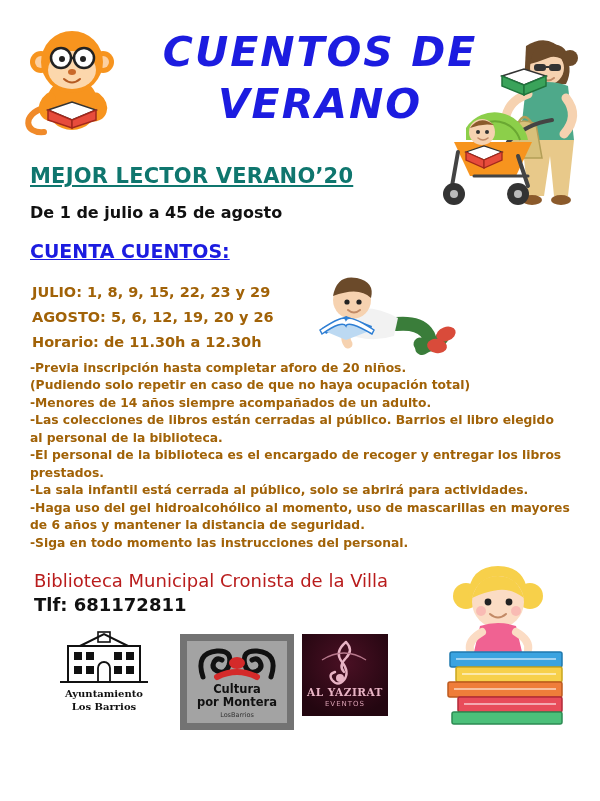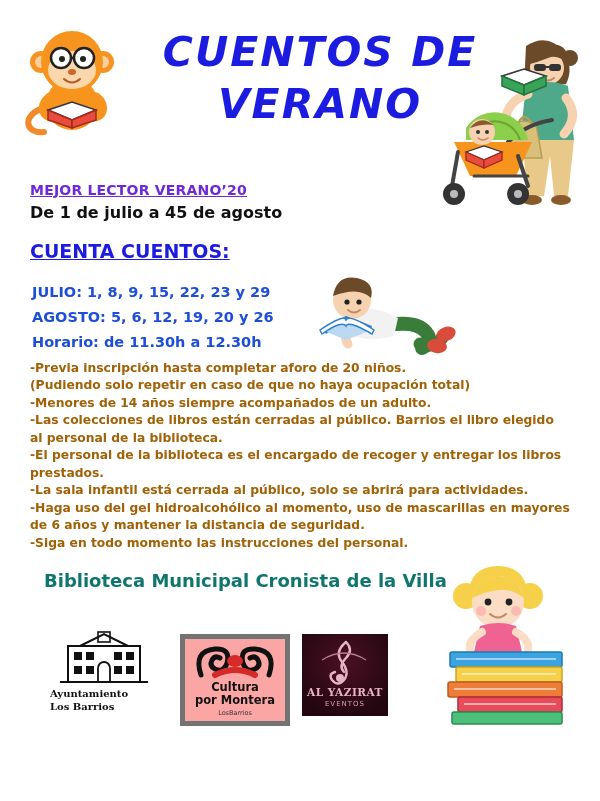--- a/index.html
+++ b/index.html
@@ -57,25 +57,25 @@
     right: 6px;
     top: 28px;
     width: 180px;
     height: 190px;
   }
 
   
   .headline {
     position: absolute;
     left: 30px;
-    top: 182px;
-    font-family: "DejaVu Sans", sans-serif;
-    font-weight: bold;
-    font-size: 14px;
-    color: #6d28d9;
+    top: 164px;
+    font-family: "DejaVu Sans", sans-serif;
+    font-weight: bold;
+    font-size: 21px;
+    color: #0f766e;
     text-decoration: underline;
     letter-spacing: 0.2px;
   }
   .subhead {
     position: absolute;
     left: 30px;
     top: 203px;
     font-family: "DejaVu Sans", sans-serif;
     font-weight: bold;
     font-size: 16px;
@@ -91,21 +91,21 @@
     color: #1c1ce0;
     text-decoration: underline;
   }
   .dates {
     position: absolute;
     left: 32px;
     top: 280px;
     font-family: "DejaVu Sans", sans-serif;
     font-weight: bold;
     font-size: 14.5px;
-    color: #1d4ed8;
+    color: #a16207;
     line-height: 1.72;
   }
   .dates div { white-space: nowrap; }
 
   .boy-reading {
     position: absolute;
     left: 300px;
     top: 268px;
     width: 190px;
     height: 90px;
@@ -119,26 +119,26 @@
     font-family: "DejaVu Sans", sans-serif;
     font-weight: bold;
     font-size: 12.3px;
     line-height: 1.42;
     color: #a16207;
   }
   .rules div { white-space: nowrap; }
 
   .library {
     position: absolute;
-    left: 44px;
+    left: 34px;
     top: 570px;
     font-family: "DejaVu Sans", sans-serif;
-    font-weight: bold;
+    font-weight: normal;
     font-size: 18px;
-    color: #0f766e;
+    color: #b91c1c;
   }
   .phone {
     position: absolute;
     left: 34px;
     top: 594px;
     font-family: "DejaVu Sans", sans-serif;
     font-weight: bold;
     font-size: 18px;
     color: #111111;
   }
@@ -156,34 +156,35 @@
     left: 10px;
     top: 0;
     width: 108px;
     height: 90px;
   }
   .logo-ayto .ayto-label {
     position: absolute;
     left: 0;
     top: 58px;
     width: 108px;
+    text-align: center;
     font-family: "DejaVu Serif", serif;
     font-size: 10px;
     font-weight: bold;
     color: #111;
     line-height: 1.25;
   }
   .logo-cultura {
     position: absolute;
     left: 140px;
     top: 4px;
     width: 100px;
     height: 82px;
-    background: #fca5a5;
-    border: 5px solid #737373;
+    background: #a3a3a3;
+    border: 7px solid #737373;
   }
   .logo-cultura .cultura-text {
     position: absolute;
     left: 0;
     top: 42px;
     width: 100px;
     text-align: center;
     font-family: "DejaVu Sans", sans-serif;
     font-weight: bold;
     font-size: 11.5px;
@@ -395,20 +396,21 @@
     <div> al personal de la biblioteca.</div>
     <div>-El personal de la biblioteca es el encargado de recoger y entregar los libros</div>
     <div> prestados.</div>
     <div>-La sala infantil está cerrada al público, solo se abrirá para actividades.</div>
     <div>-Haga uso del gel hidroalcohólico al momento, uso de mascarillas en mayores</div>
     <div>de 6 años y mantener la distancia de seguridad.</div>
     <div>-Siga en todo momento las instrucciones del personal.</div>
   </div>
 
   <div class="library">Biblioteca Municipal Cronista de la Villa</div>
+  <div class="phone">Tlf: 681172811</div>
 
   <div class="logos">
 
     <div class="logo-ayto">
       <svg viewBox="0 0 108 58" width="108" height="58">
         <rect x="18" y="16" width="72" height="36" fill="none" stroke="#111" stroke-width="2"></rect>
         <path d="M30 16 l24 -12 l24 12" fill="none" stroke="#111" stroke-width="2"></path>
         <rect x="48" y="2" width="12" height="10" fill="none" stroke="#111" stroke-width="1.6"></rect>
         <rect x="24" y="22" width="8" height="8" fill="#111"></rect>
         <rect x="36" y="22" width="8" height="8" fill="#111"></rect>

